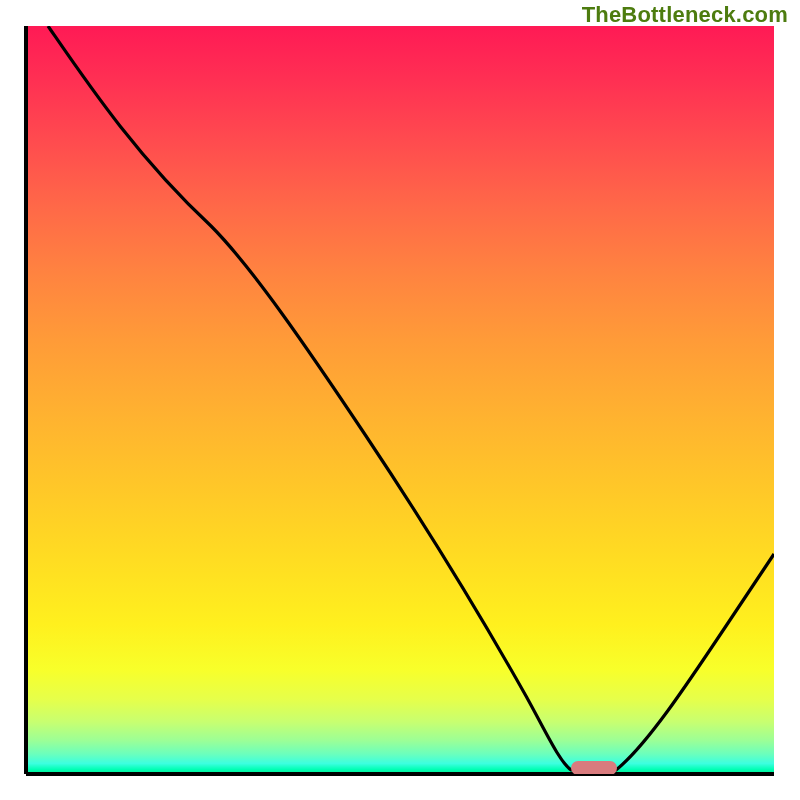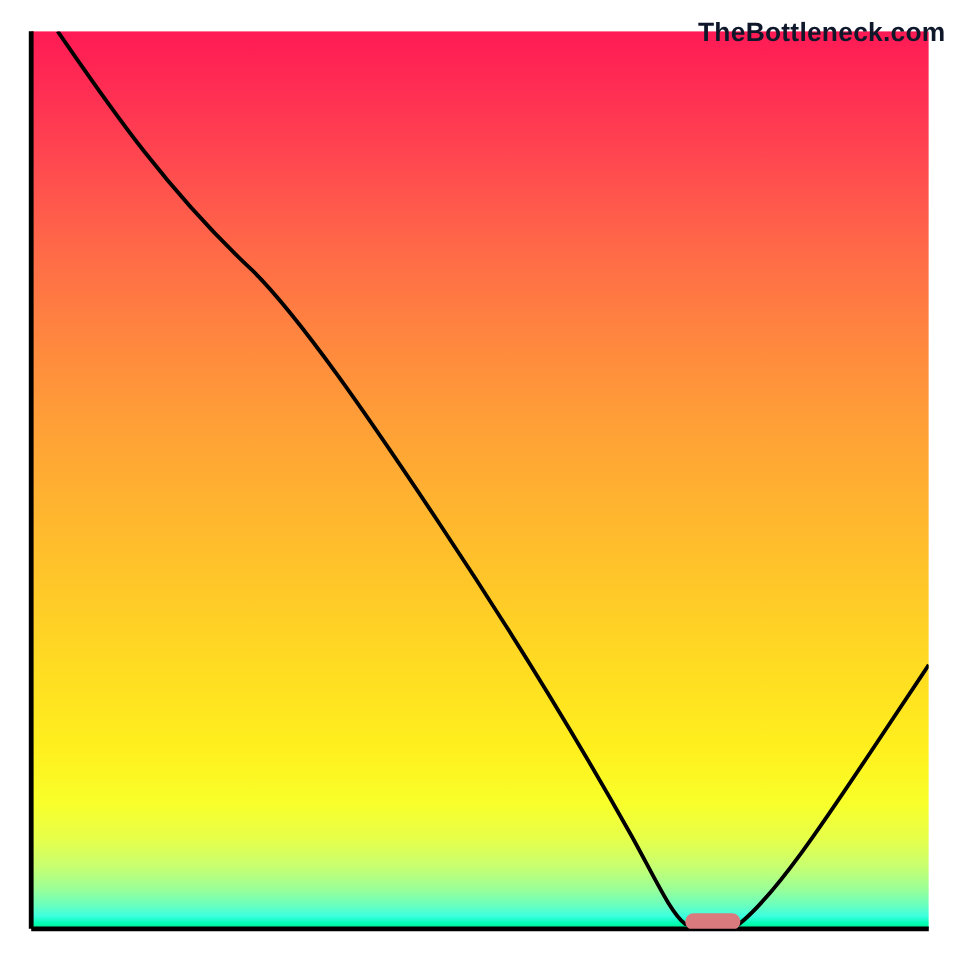--- a/index.html
+++ b/index.html
@@ -10,25 +10,25 @@
     background: #ffffff;
     font-family: Arial, Helvetica, sans-serif;
   }
   .chart-wrap {
     position: relative;
     width: 800px;
     height: 800px;
   }
   .watermark {
     position: absolute;
-    top: 14px;
+    top: 2px;
     right: 12px;
     font-size: 22px;
     font-weight: bold;
-    color: #0f172a;
+    color: #4d7c0f;
     letter-spacing: 0.2px;
     z-index: 5;
   }
   .plot-area {
     position: absolute;
     left: 26px;
     top: 26px;
     width: 748px;
     height: 748px;
     overflow: hidden;

